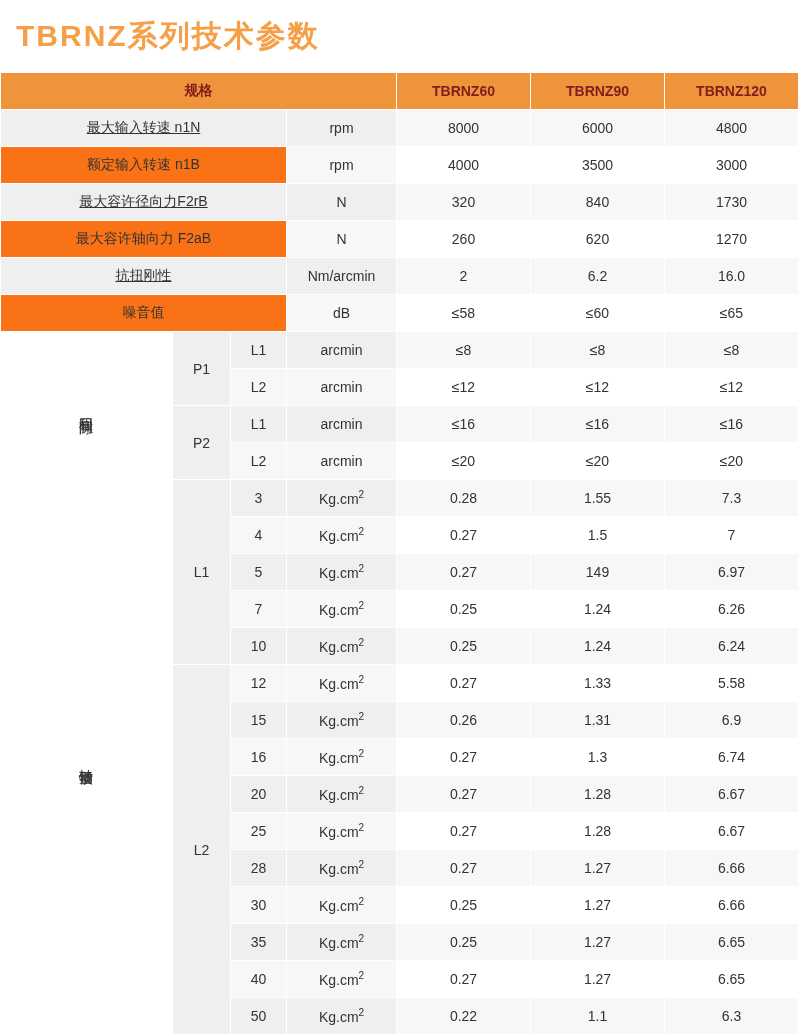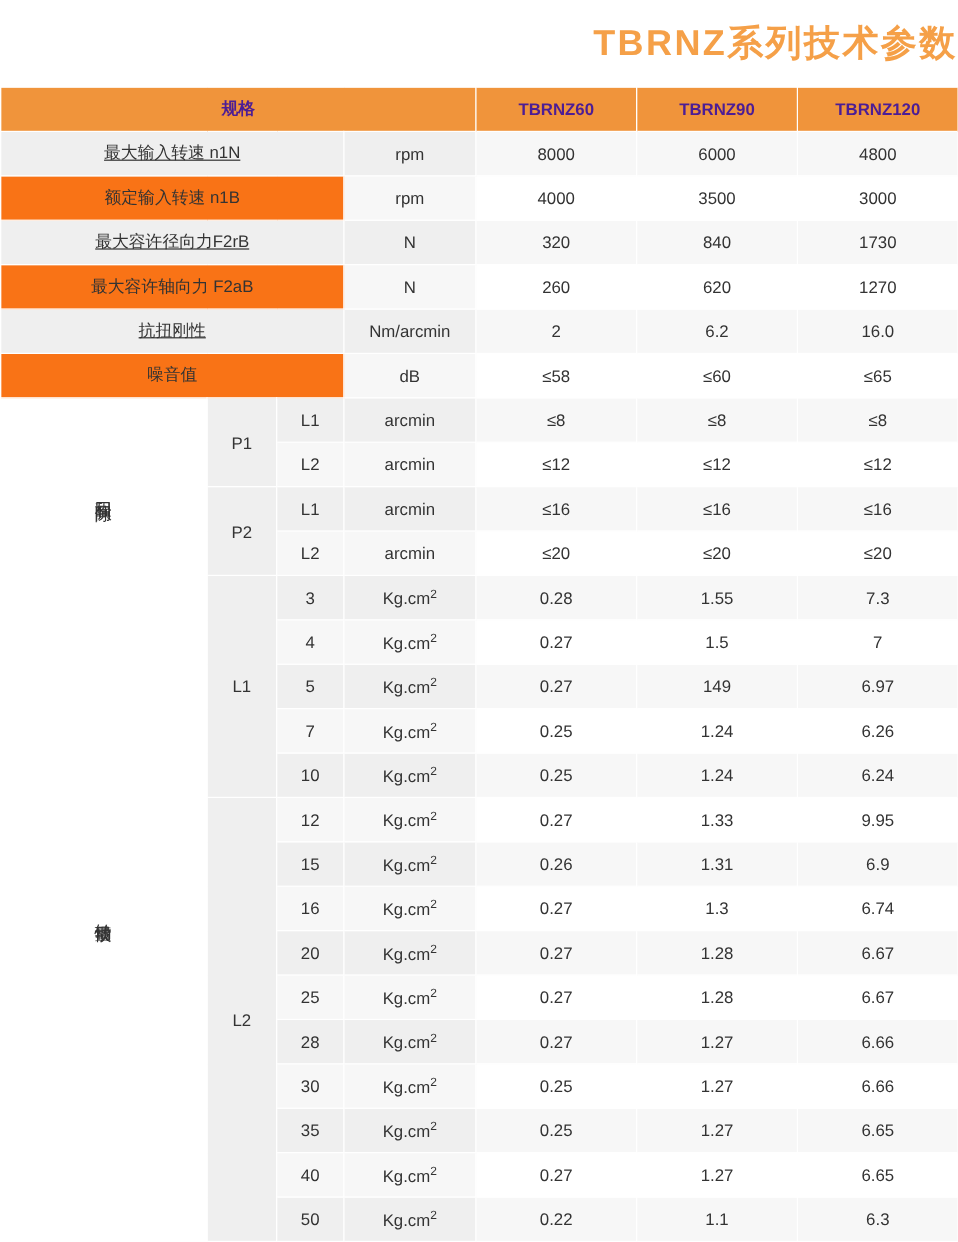--- a/index.html
+++ b/index.html
@@ -13,21 +13,21 @@
     color: #333333;
   }
   .sheet {
     width: 798px;
     position: relative;
   }
   .title-bar {
     height: 72px;
     display: flex;
     align-items: center;
-    justify-content: flex-end;
+    justify-content: flex-start;
     background: #ffffff;
     padding-left: 16px;
   }
   .title-text {
     font-size: 30px;
     font-weight: bold;
     color: #F5A048;
     letter-spacing: 2px;
   }
   table.params {
@@ -38,21 +38,21 @@
   table.params td, table.params th {
     border: 1px solid #ffffff;
     text-align: center;
     vertical-align: middle;
     font-size: 14px;
     padding: 0;
     height: 36px;
   }
   .hdr {
     background: #F0943B;
-    color: #4c1d95;
+    color: #7f1d1d;
     font-weight: bold;
     font-size: 15px;
     height: 38px;
   }
   .rowlabel {
     background: #EFEFEF;
     font-size: 14.5px;
     color: #333;
     text-decoration: underline;
   }
@@ -245,21 +245,21 @@
           <td class="val">0.25</td>
           <td class="val">1.24</td>
           <td class="val">6.24</td>
         </tr>
         <tr>
           <td class="sub" rowspan="10">L2</td>
           <td class="sub-alt">12</td>
           <td class="unit-alt">Kg.cm<span class="sup">2</span></td>
           <td class="val-alt">0.27</td>
           <td class="val-alt">1.33</td>
-          <td class="val-alt">9.95</td>
+          <td class="val-alt">5.58</td>
         </tr>
         <tr>
           <td class="sub">15</td>
           <td class="unit">Kg.cm<span class="sup">2</span></td>
           <td class="val">0.26</td>
           <td class="val">1.31</td>
           <td class="val">6.9</td>
         </tr>
         <tr>
           <td class="sub-alt">16</td>

